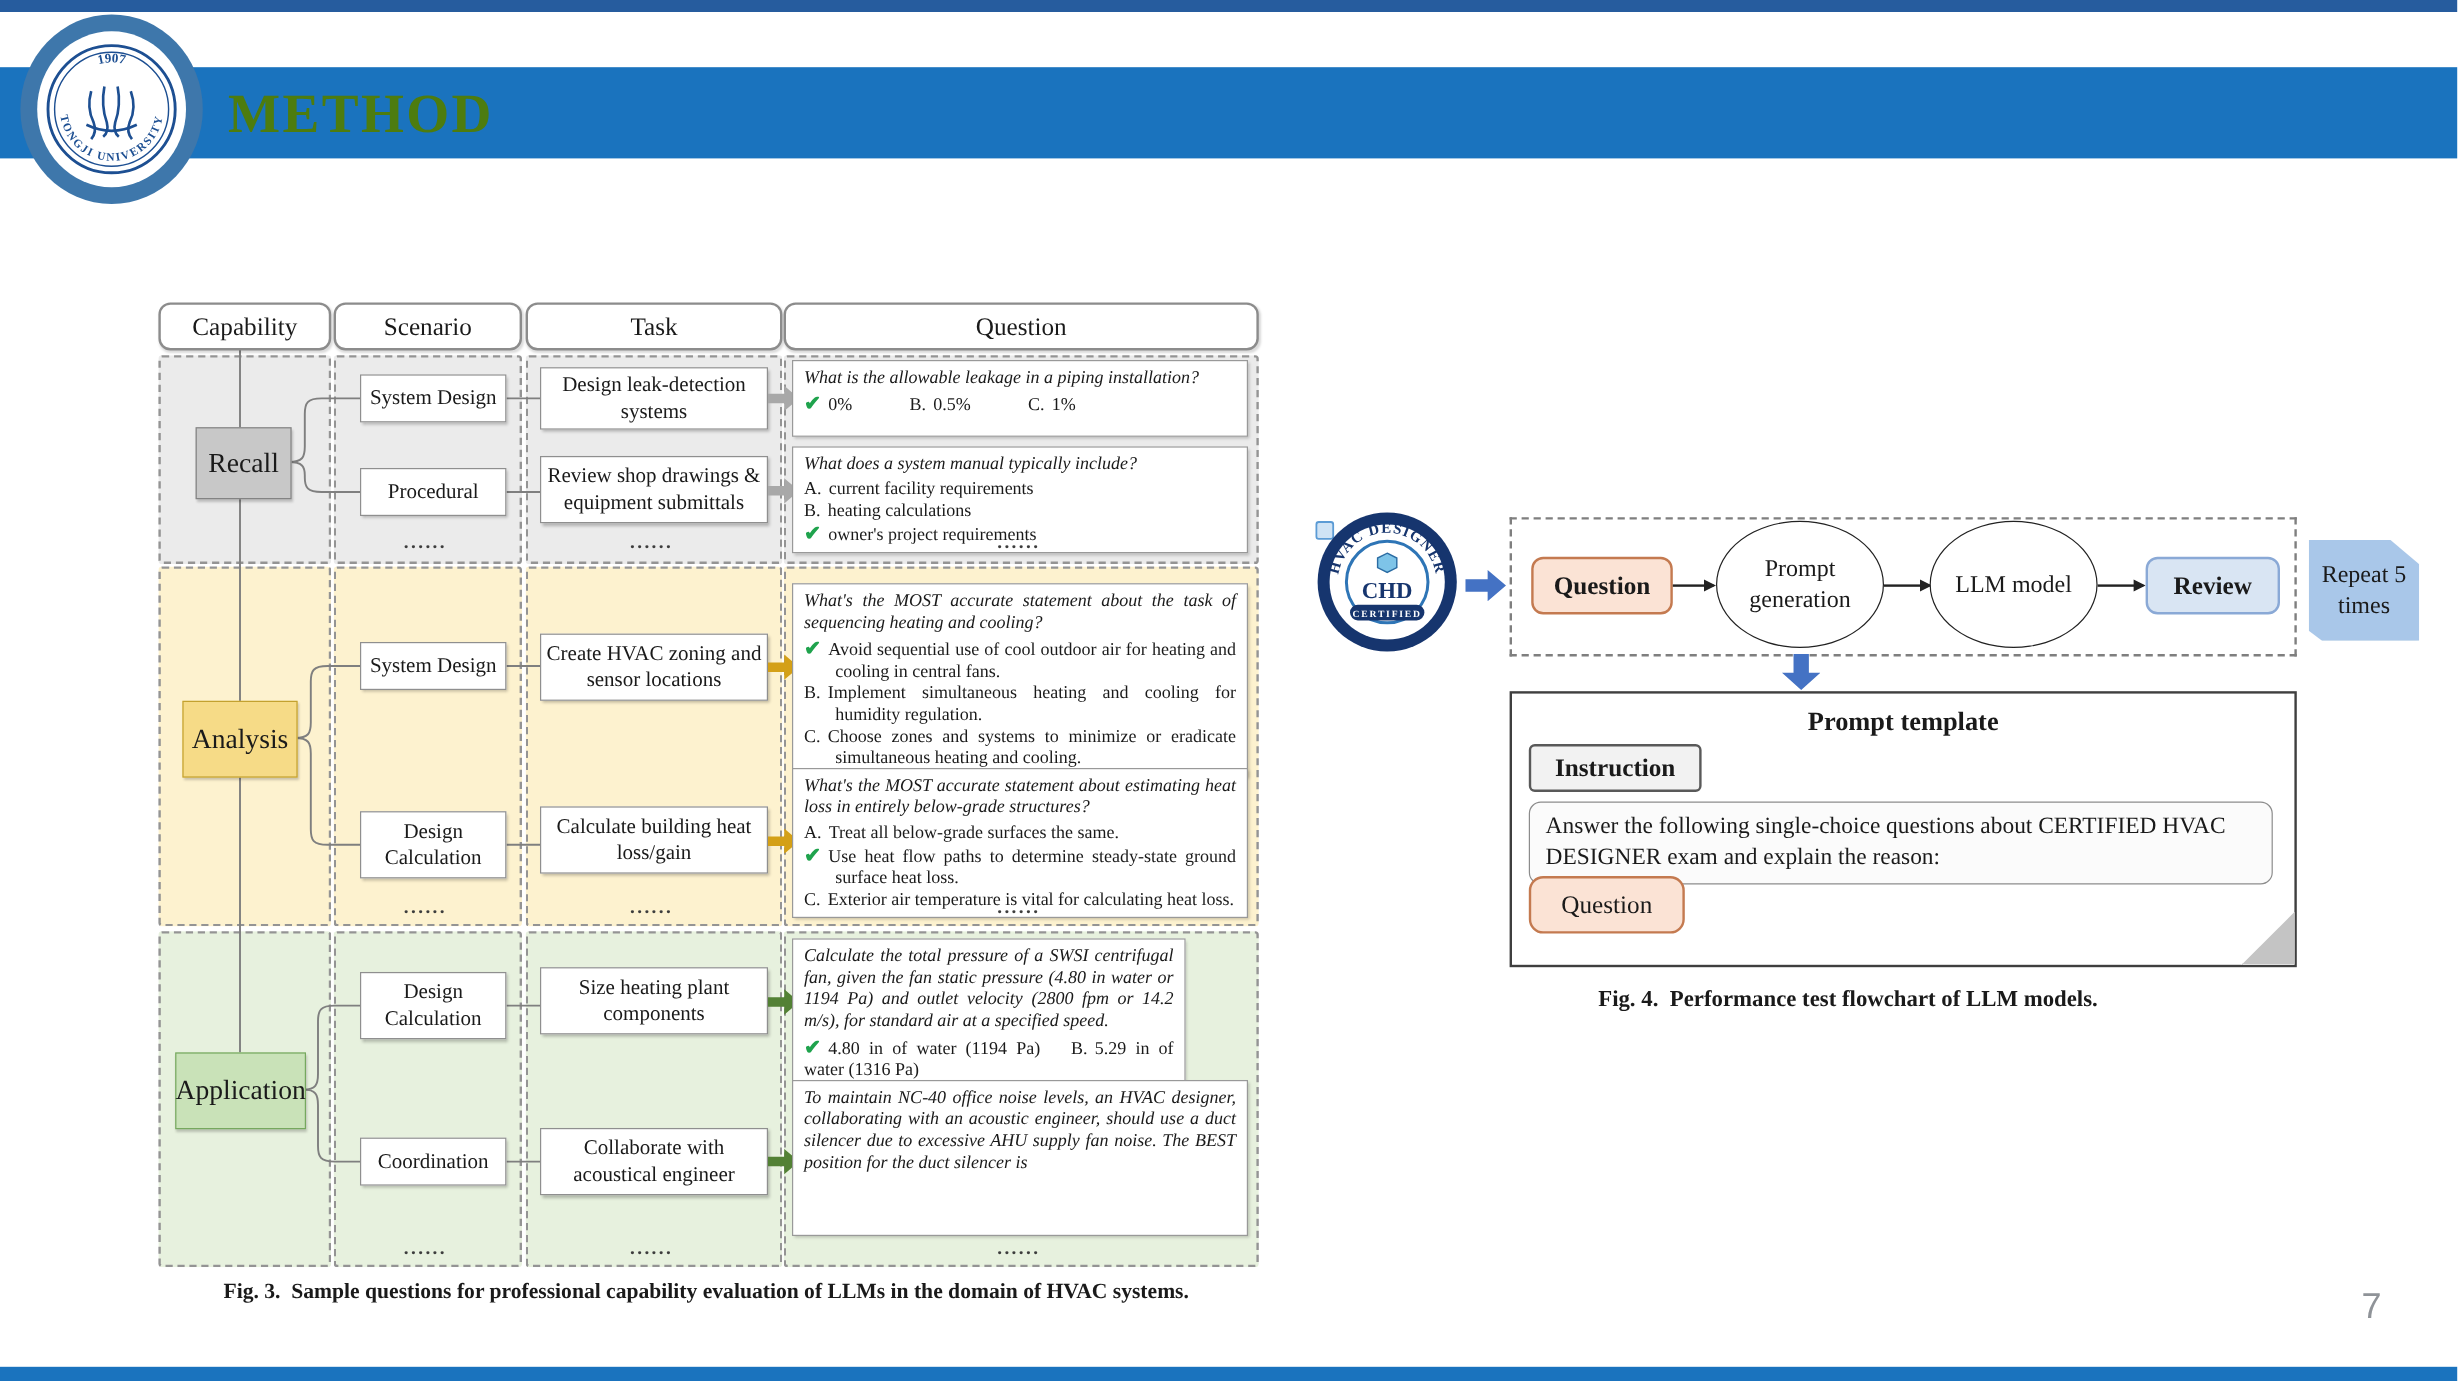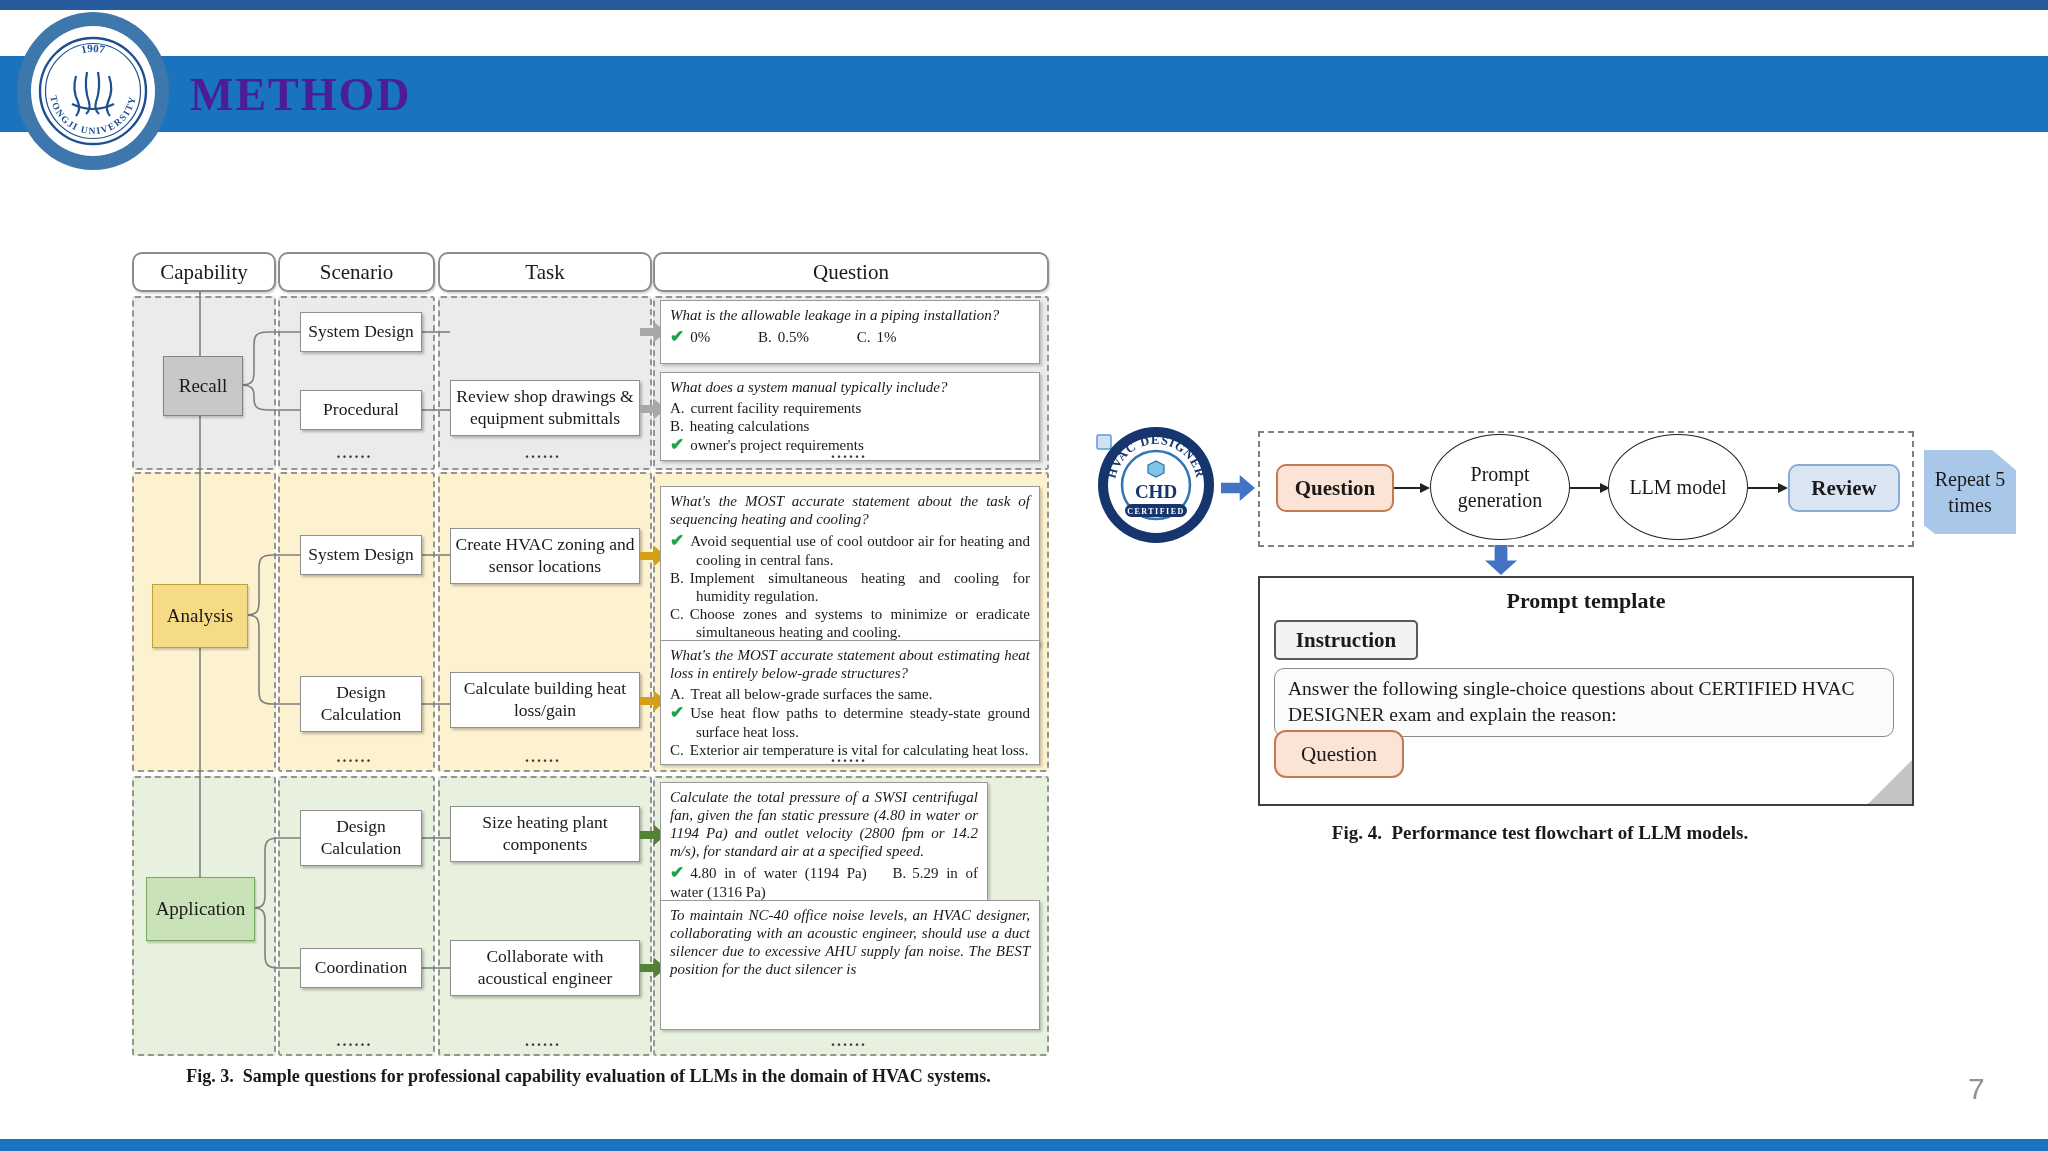--- a/index.html
+++ b/index.html
@@ -5,31 +5,31 @@
   html,body{margin:0;padding:0;background:#fff;}
   #slide{position:relative;width:2048px;height:1151px;background:#ffffff;overflow:hidden;
          font-family:"Liberation Serif",serif;color:#1a1a1a;}
   .abs{position:absolute;}
 
   
   .topstrip{left:0;top:0;width:2048px;height:10px;background:#265c9e;}
   .band{left:0;top:56px;width:2048px;height:76px;background:#1a73be;}
   .botstrip{left:0;top:1139px;width:2048px;height:12px;background:#1a73be;}
   .slide-title{left:190px;top:56px;height:76px;display:flex;align-items:center;
-    font-size:46px;font-weight:bold;color:#4c1d95;letter-spacing:2px;}
+    font-size:46px;font-weight:bold;color:#4d7c0f;letter-spacing:2px;}
   .pagenum{left:1968px;top:1072px;font-family:"Liberation Sans",sans-serif;font-size:30px;color:#8f9398;}
 
   
   .hdr{background:#fff;border:2px solid #8c8c8c;border-radius:10px;display:flex;align-items:center;
        justify-content:center;font-size:21px;box-shadow:1px 2px 2px rgba(0,0,0,.15);text-align:right;}
   .sec{border:2px dashed #949494;border-radius:3px;}
   .sec.gray{background:#ebebeb;}
   .sec.yellow{background:#fdf2cf;}
   .sec.green{background:#e7f1de;}
-  .node{display:flex;align-items:center;justify-content:center;font-size:19px;border:1.5px solid #8a8a8a;
+  .node{display:flex;align-items:center;justify-content:center;font-size:23px;border:1.5px solid #8a8a8a;
         box-shadow:1px 2px 2px rgba(0,0,0,.2);}
   .node.gray{background:#c8c8c8;border-color:#838383;}
   .node.yellow{background:#f6db87;border-color:#c3a12f;}
   .node.green{background:#c9e2b8;border-color:#76a85e;}
   .sbox,.tbox{background:#fff;border:1.5px solid #8f8f8f;box-shadow:1.5px 2px 2.5px rgba(0,0,0,.25);
       display:flex;align-items:center;justify-content:center;text-align:center;font-size:17.5px;line-height:1.25;padding:2px 4px;box-sizing:border-box;}
   .qbox{background:#fff;border:1.5px solid #999;box-shadow:1.5px 2px 2.5px rgba(0,0,0,.2);
       font-size:15px;line-height:1.2;padding:5px 9px;box-sizing:border-box;text-align:justify;}
   .qbox .q{margin-bottom:3px;font-style:italic;}
   .opt{padding-left:26px;text-indent:-26px;}
@@ -141,20 +141,21 @@
   <div class="abs hdr" style="left:132px;top:252px;width:140px;height:36px;">Capability</div>
   <div class="abs hdr" style="left:278px;top:252px;width:153px;height:36px;">Scenario</div>
   <div class="abs hdr" style="left:438px;top:252px;width:210px;height:36px;">Task</div>
   <div class="abs hdr" style="left:653px;top:252px;width:392px;height:36px;">Question</div>
 
   <div class="abs node gray" style="left:163px;top:356px;width:78px;height:58px;">Recall</div>
   <div class="abs node yellow" style="left:152px;top:584px;width:94px;height:62px;">Analysis</div>
   <div class="abs node green" style="left:146px;top:877px;width:107px;height:62px;">Application</div>
 
   <div class="abs sbox" style="left:300px;top:312px;width:122px;height:40px;">System Design</div>
+  <div class="abs tbox" style="left:450px;top:306px;width:190px;height:52px;">Design leak-detection systems</div>
   <div class="abs barrow gray" style="left:640px;top:321px;width:26px;height:22px;"></div>
   <div class="abs qbox" style="left:660px;top:300px;width:380px;min-height:64px;text-align:left;">
     <div class="q">What is the allowable leakage in a piping installation?</div>
     <div class="opts-inline">
       <span class="opt"><span class="opt-label check">✔</span><span>0%</span></span>
       <span class="opt"><span class="opt-label">B.</span><span>0.5%</span></span>
       <span class="opt"><span class="opt-label">C.</span><span>1%</span></span>
     </div>
   </div>
 

